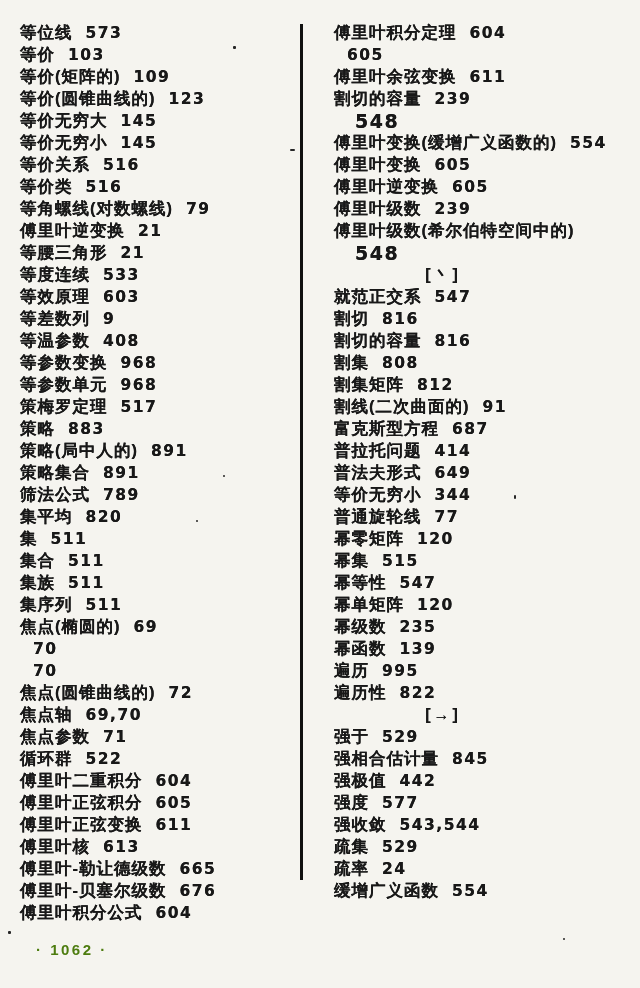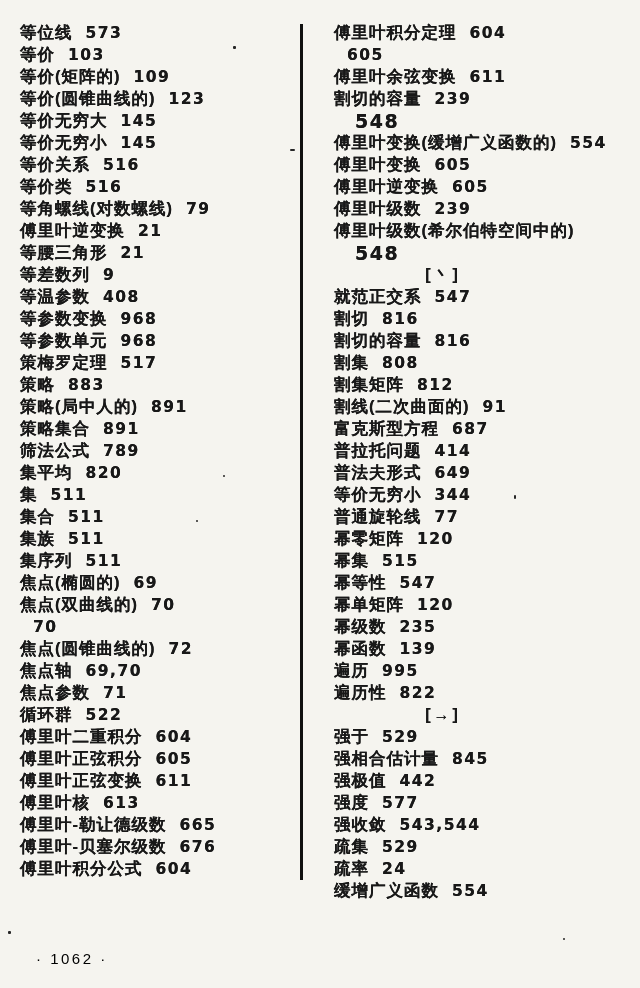--- a/index.html
+++ b/index.html
@@ -57,24 +57,23 @@
   .divider{
     position:absolute;
     left:300px;top:24px;
     width:3px;height:856px;
     background:#101010;
   }
   .footer{
     position:absolute;
     left:36px;top:941px;
     font-size:15px;
-    font-weight:400;
+    font-weight:700;
     letter-spacing:2.5px;
-    color:#000000;
-    margin-top:9px;
+    color:#4d7c0f;
   }
   .speck{
     position:absolute;
     background:#262626;
     border-radius:1px;
   }
 </style>
 </head>
 <body>
 
@@ -119,20 +118,28 @@
       </div>
       <div class="row entry-row">
         <span class="term">傅里叶逆变换</span>
         <span class="num">21</span>
       </div>
       <div class="row entry-row">
         <span class="term">等腰三角形</span>
         <span class="num">21</span>
       </div>
       <div class="row entry-row">
+        <span class="term">等度连续</span>
+        <span class="num">533</span>
+      </div>
+      <div class="row entry-row">
+        <span class="term">等效原理</span>
+        <span class="num">603</span>
+      </div>
+      <div class="row entry-row">
         <span class="term">等差数列</span>
         <span class="num">9</span>
       </div>
       <div class="row entry-row">
         <span class="term">等温参数</span>
         <span class="num">408</span>
       </div>
       <div class="row entry-row">
         <span class="term">等参数变换</span>
         <span class="num">968</span>
@@ -179,21 +186,20 @@
       </div>
       <div class="row entry-row">
         <span class="term">集序列</span>
         <span class="num">511</span>
       </div>
       <div class="row entry-row">
         <span class="term">焦点(椭圆的)</span>
         <span class="num">69</span>
       </div>
       <div class="row entry-row">
-        <span class="term">焦点(双曲线的)</span>
         <span class="num">70</span>
       </div>
       <div class="row entry-row">
         <span class="num">70</span>
       </div>
       <div class="row entry-row">
         <span class="term">焦点(圆锥曲线的)</span>
         <span class="num">72</span>
       </div>
       <div class="row entry-row">

